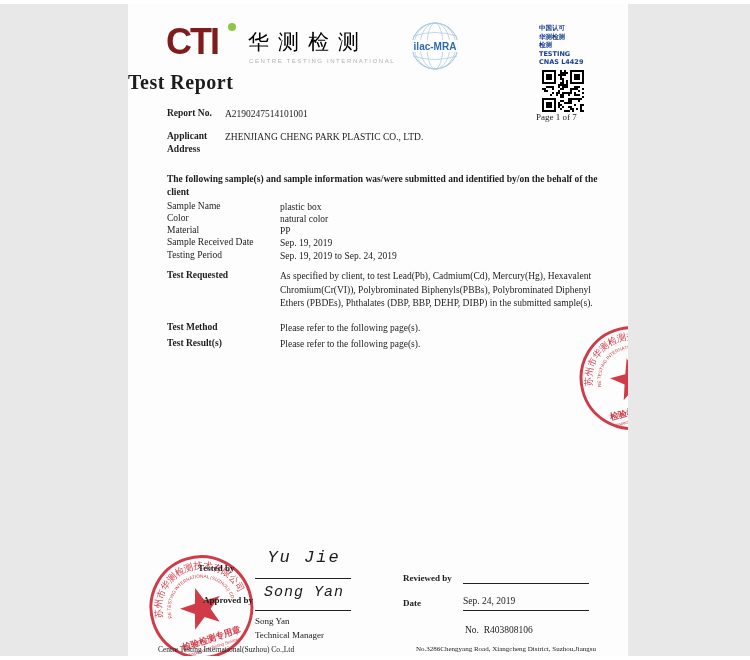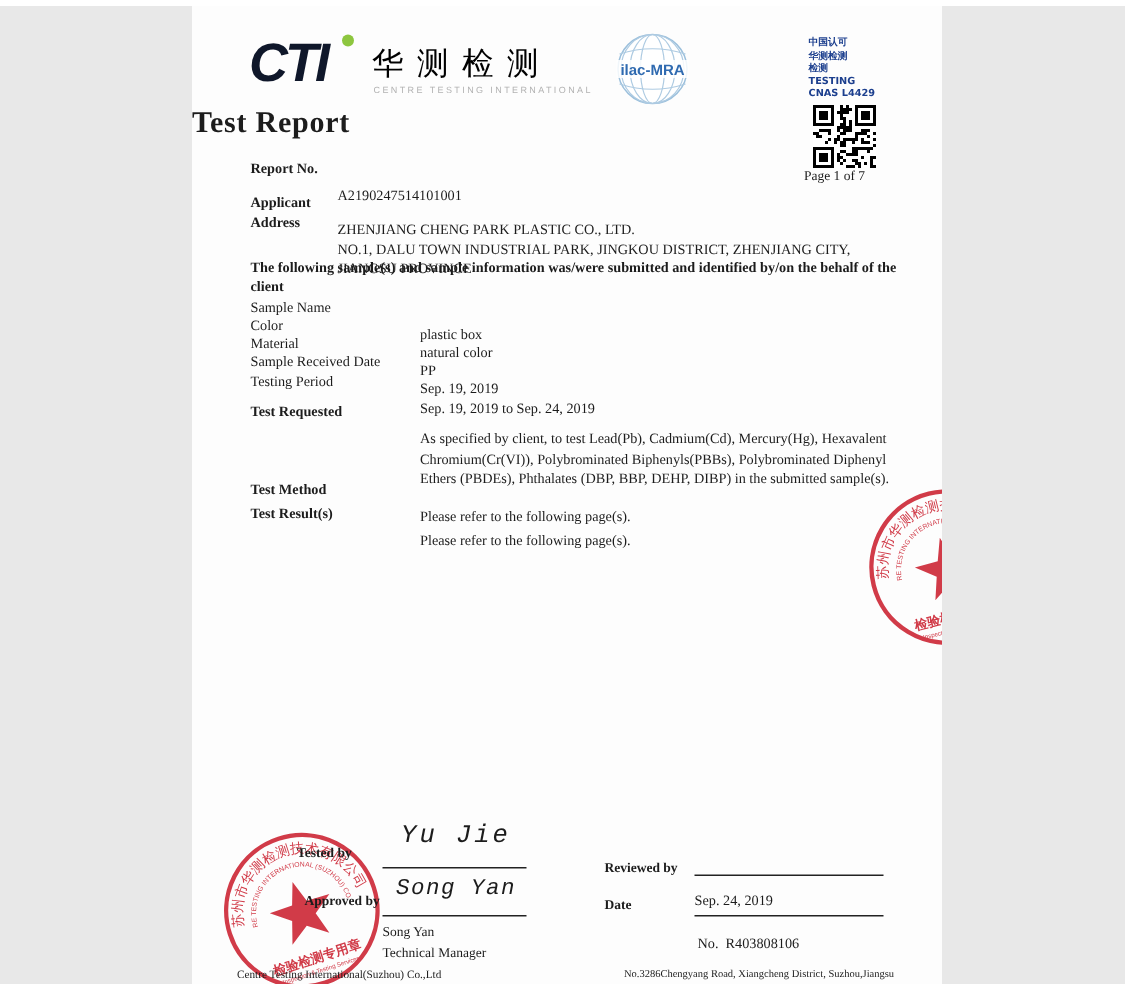--- a/index.html
+++ b/index.html
@@ -3,38 +3,38 @@
 <meta charset="utf-8">
 <style>
   html,body{margin:0;padding:0;width:750px;height:660px;background:#e8e8e8;overflow:hidden;
     font-family:"Liberation Serif",serif;color:#1c1c1c;}
   .edge{position:absolute;left:0;width:750px;height:4px;background:#fff;}
   .paper{position:absolute;left:128px;top:4px;width:500px;height:652px;background:#fdfdfd;overflow:hidden;}
   .abs{position:absolute;}
   
   .cti-wrap{left:38px;top:18px;width:230px;height:48px;}
   .cti-text{position:absolute;left:0;top:0;font-family:"Liberation Sans",sans-serif;
-    font-weight:bold;font-size:36px;line-height:40px;letter-spacing:-2px;color:#0f172a;font-style:italic;}
+    font-weight:bold;font-size:36px;line-height:40px;letter-spacing:-2px;color:#7f1d1d;}
   .cti-dot{position:absolute;left:62px;top:1px;width:8px;height:8px;border-radius:50%;background:#8dc63f;}
   .cti-cn{position:absolute;left:82px;top:6px;font-family:"DejaVu Sans",sans-serif;
     font-size:21px;color:#000000;letter-spacing:9px;white-space:nowrap;}
   .cti-sub{position:absolute;left:83px;top:36px;font-family:"Liberation Sans",sans-serif;
     font-size:6px;color:#b2b2b2;letter-spacing:1.6px;white-space:nowrap;}
   .ilac{left:281px;top:17px;}
   .cnas{left:341px;top:23px;}
   .accred{left:411px;top:20px;font-family:"DejaVu Sans",sans-serif;font-weight:bold;
     font-size:6.5px;line-height:8.6px;color:#1c3f8e;}
   
   .title{left:0;top:67px;width:500px;text-align:left;font-size:20px;font-weight:bold;letter-spacing:.5px;}
   .qr{left:414px;top:66px;width:42px;height:42px;}
   .pageno{left:408px;top:108px;font-size:9px;}
   
   .lbl{position:absolute;left:39px;font-size:9.5px;font-weight:bold;white-space:nowrap;}
   .lbl2{position:absolute;left:39px;font-size:9.5px;white-space:nowrap;}
-  .val{position:absolute;font-size:9.5px;line-height:12.5px;margin-top:17px;}
+  .val{position:absolute;font-size:9.5px;line-height:12.5px;}
   .intro{left:39px;top:169px;width:442px;font-size:9.5px;font-weight:bold;line-height:12.5px;}
   
   .stamp{opacity:.88;}
   .stamp-left{left:19px;top:548px;transform:rotate(-18deg);}
   .stamp-right{left:449px;top:319px;transform:rotate(-14deg);}
   
   .sig-label{position:absolute;font-size:9px;font-weight:bold;white-space:nowrap;z-index:5;}
   .hand{position:absolute;font-family:Liberation Mono, monospace;font-style:italic;white-space:nowrap;z-index:5;}
   .sigline{position:absolute;height:1px;background:#222;z-index:5;}
   .printed{position:absolute;font-size:9px;z-index:5;white-space:nowrap;}
@@ -202,21 +202,20 @@
       </svg></div>
   <div class="abs pageno">Page 1 of 7</div>
 
   <span class="lbl" style="top:104px">Report No.</span>
   <span class="val" style="left:97px;top:104px">A2190247514101001</span>
 
   <span class="lbl" style="top:127px">Applicant</span>
   <span class="val" style="left:97px;top:127px;width:370px">ZHENJIANG CHENG PARK PLASTIC CO., LTD.</span>
 
   <span class="lbl" style="top:140px">Address</span>
-  <span class="val" style="left:97px;top:140px;width:368px">NO.1, DALU TOWN INDUSTRIAL PARK, JINGKOU DISTRICT, ZHENJIANG CITY, JIANGSU PROVINCE</span>
 
   <div class="abs intro">The following sample(s) and sample information was/were submitted and identified by/on the behalf of the client</div>
 
   <span class="lbl2" style="top:197px">Sample Name</span>
   <span class="val" style="left:152px;top:197px">plastic box</span>
   <span class="lbl2" style="top:209px">Color</span>
   <span class="val" style="left:152px;top:209px">natural color</span>
   <span class="lbl2" style="top:221px">Material</span>
   <span class="val" style="left:152px;top:221px">PP</span>
   <span class="lbl2" style="top:233px">Sample Received Date</span>

